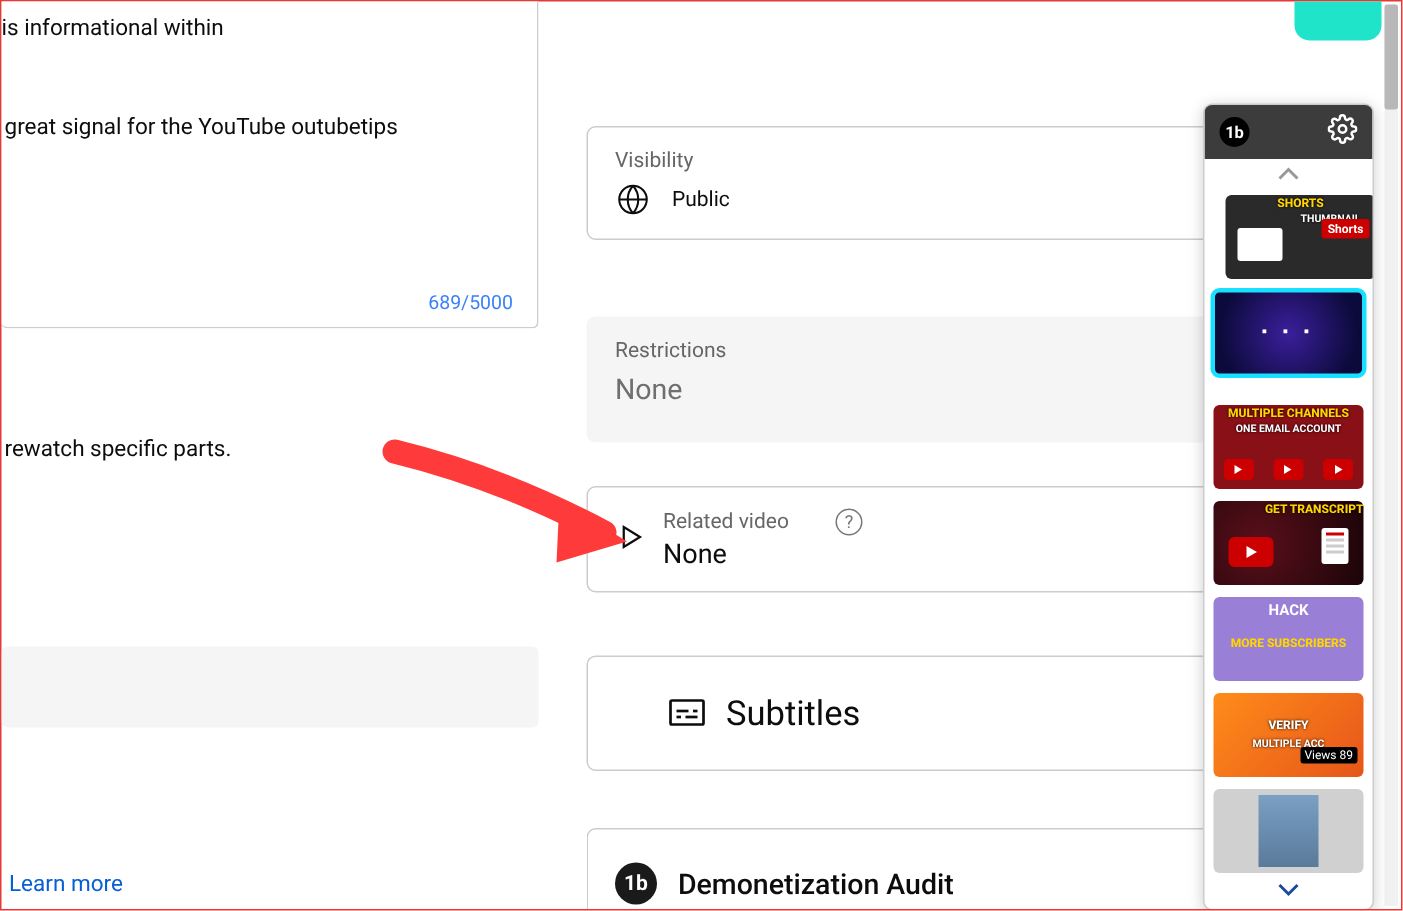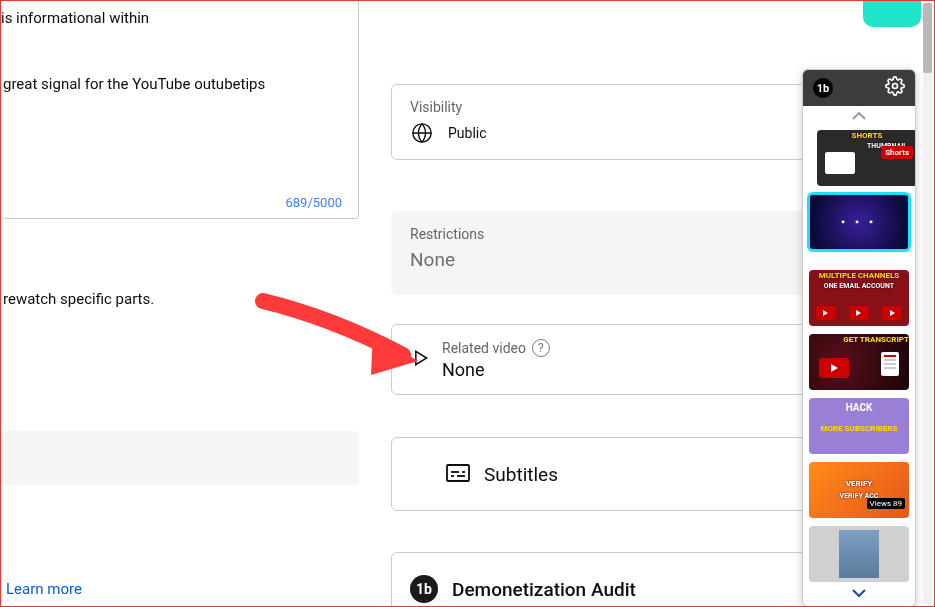--- a/index.html
+++ b/index.html
@@ -115,21 +115,21 @@
     background: #f5f5f5;
     border-color: #f5f5f5;
     height: 84px;
   }
   .restrictions-card .card-value { color: #6f6f6f; font-size: 19px; }
   .related-card { position: absolute; top: 315px; left: 32px; }
   .subtitles-card {
     position: absolute; top: 428px; left: 32px;
     padding: 24px 18px;
   }
-  .subtitles-card .card-value { font-size: 19px; padding-left: 36px; }
+  .subtitles-card .card-value { font-size: 23px; padding-left: 36px; }
   .demon-card {
     position: absolute; top: 543px; left: 32px;
     border-bottom: none;
     border-radius: 6px 6px 0 0;
     padding: 22px 18px 12px 18px;
     width: 520px;
     display: flex;
     align-items: center;
     justify-content: space-between;
   }
@@ -339,21 +339,21 @@
     </div>
 
     <div class="card card-sm related-card">
       <div class="label-row">
         <span class="icon-slot" style="margin-right:12px;">
           <svg width="20" height="20" viewBox="0 0 24 24" fill="none" stroke="#0d0d0d" stroke-width="1.8">
               <path d="M7 4v16l13-8z"></path>
             </svg>
         </span>
         <div>
-          <div class="card-label label-row" style="margin-bottom:2px;">
+          <div class="card-label label-row" style="margin-bottom:2px;gap:25px;">
             <span>Related video</span>
             <span class="help-icon">?</span>
           </div>
           <div style="font-size:18px;color:#0d0d0d;">None</div>
         </div>
       </div>
     </div>
 
     <div class="card subtitles-card">
       <div class="card-value">
@@ -433,21 +433,21 @@
         <div class="thumb-title" style="text-align:right;left:20px;">GET TRANSCRIPT</div>
         <div class="big-play"></div>
         <div class="doc-icon"></div>
       </div>
       <div class="thumb thumb5">
         <div class="txt">HACK</div>
         <div class="txt2">MORE SUBSCRIBERS</div>
       </div>
       <div class="thumb thumb6">
         <div class="thumb-title" style="top:18px;color:#fff;text-align:center;">VERIFY</div>
-        <div class="thumb-sub" style="top:30px;">VERIFY ACC</div>
+        <div class="thumb-sub" style="top:30px;">MULTIPLE ACC</div>
         <div class="views">Views 89</div>
       </div>
       <div class="thumb thumb7">
         <div class="inner"></div>
       </div>
     </div>
     <div class="tb-chevron" style="padding-bottom:6px;">
       <svg width="16" height="10" viewBox="0 0 16 10" stroke="#1a4b9c" stroke-width="2" fill="none">
           <path d="M2 2l6 6 6-6"></path>
         </svg>

